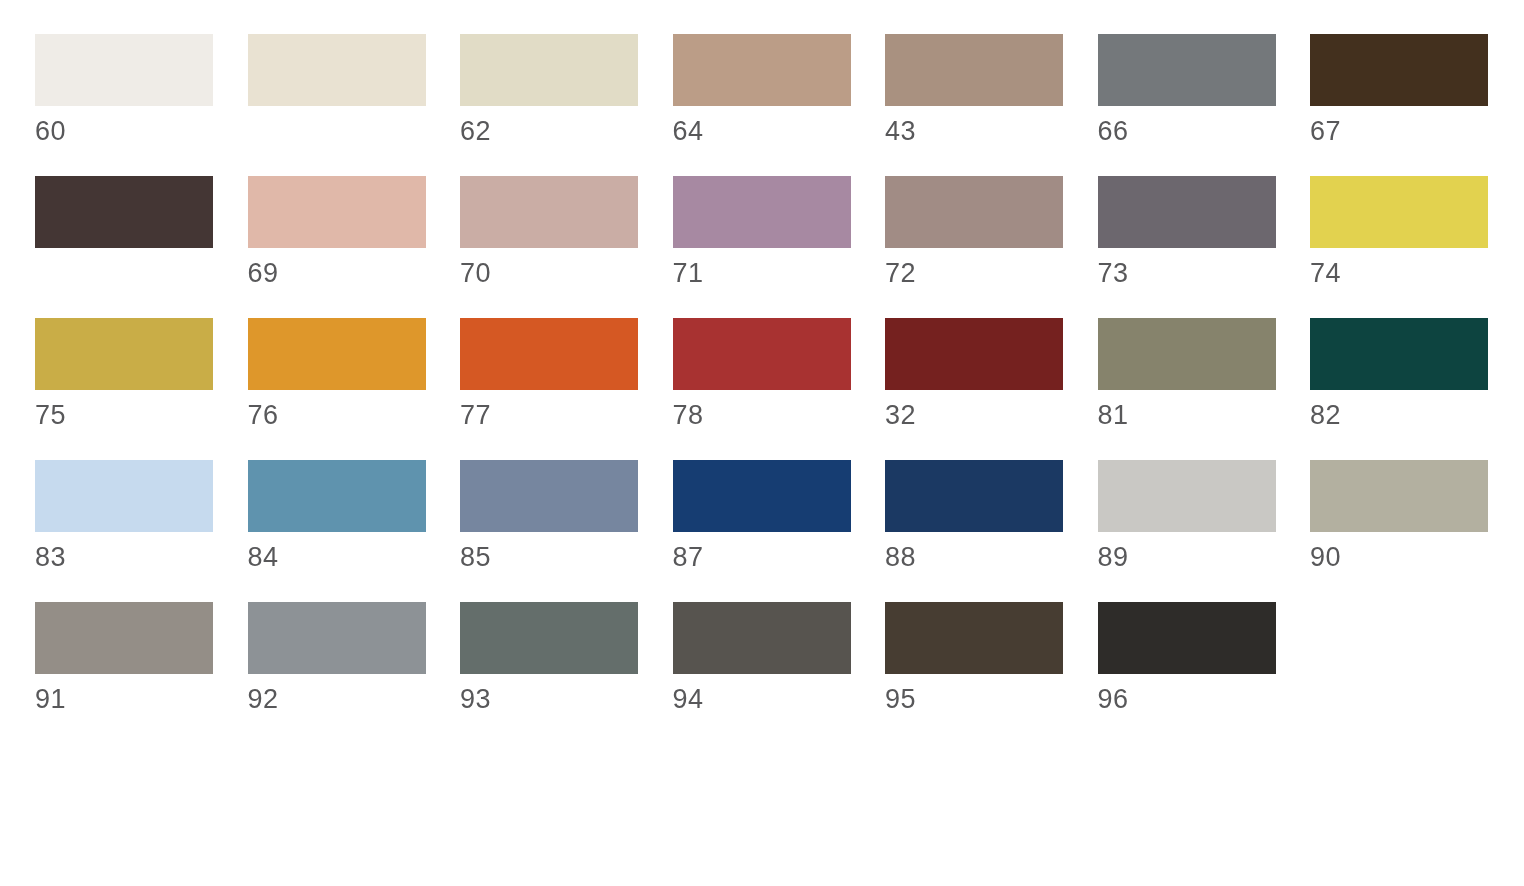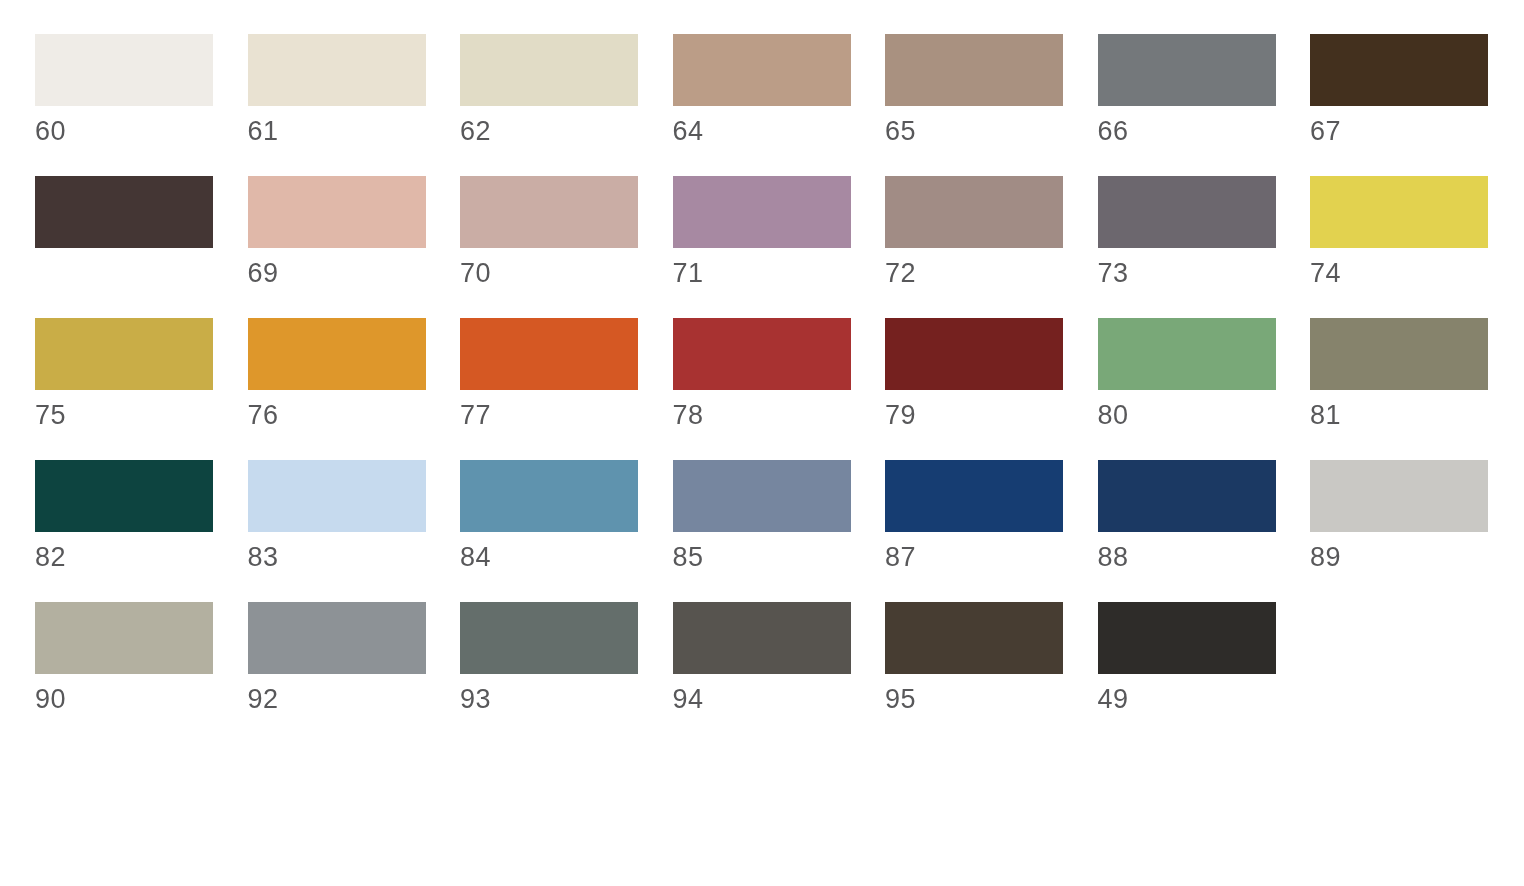--- a/index.html
+++ b/index.html
@@ -51,33 +51,32 @@
 </head>
 <body>
 
 <div id="palette-grid">
     <div class="swatch-cell">
       <div class="swatch-chip" style="background-color: rgb(239, 236, 231);"></div>
       <div class="swatch-label">60</div>
     </div>
     <div class="swatch-cell">
       <div class="swatch-chip" style="background-color: rgb(233, 226, 210);"></div>
-      <div class="swatch-label">61</div>
     </div>
     <div class="swatch-cell">
       <div class="swatch-chip" style="background-color: rgb(225, 220, 198);"></div>
       <div class="swatch-label">62</div>
     </div>
     <div class="swatch-cell">
       <div class="swatch-chip" style="background-color: rgb(187, 157, 135);"></div>
       <div class="swatch-label">64</div>
     </div>
     <div class="swatch-cell">
       <div class="swatch-chip" style="background-color: rgb(169, 145, 128);"></div>
-      <div class="swatch-label">65</div>
+      <div class="swatch-label">43</div>
     </div>
     <div class="swatch-cell">
       <div class="swatch-chip" style="background-color: rgb(116, 120, 123);"></div>
       <div class="swatch-label">66</div>
     </div>
     <div class="swatch-cell">
       <div class="swatch-chip" style="background-color: rgb(67, 48, 30);"></div>
       <div class="swatch-label">67</div>
     </div>
     <div class="swatch-cell">
@@ -118,25 +117,21 @@
     <div class="swatch-cell">
       <div class="swatch-chip" style="background-color: rgb(213, 88, 35);"></div>
       <div class="swatch-label">77</div>
     </div>
     <div class="swatch-cell">
       <div class="swatch-chip" style="background-color: rgb(168, 50, 49);"></div>
       <div class="swatch-label">78</div>
     </div>
     <div class="swatch-cell">
       <div class="swatch-chip" style="background-color: rgb(117, 33, 31);"></div>
-      <div class="swatch-label">79</div>
-    </div>
-    <div class="swatch-cell">
-      <div class="swatch-chip" style="background-color: rgb(121, 168, 120);"></div>
-      <div class="swatch-label">80</div>
+      <div class="swatch-label">32</div>
     </div>
     <div class="swatch-cell">
       <div class="swatch-chip" style="background-color: rgb(134, 131, 108);"></div>
       <div class="swatch-label">81</div>
     </div>
     <div class="swatch-cell">
       <div class="swatch-chip" style="background-color: rgb(13, 68, 64);"></div>
       <div class="swatch-label">82</div>
     </div>
     <div class="swatch-cell">
@@ -161,32 +156,36 @@
     </div>
     <div class="swatch-cell">
       <div class="swatch-chip" style="background-color: rgb(201, 200, 196);"></div>
       <div class="swatch-label">89</div>
     </div>
     <div class="swatch-cell">
       <div class="swatch-chip" style="background-color: rgb(179, 176, 160);"></div>
       <div class="swatch-label">90</div>
     </div>
     <div class="swatch-cell">
+      <div class="swatch-chip" style="background-color: rgb(148, 142, 135);"></div>
+      <div class="swatch-label">91</div>
+    </div>
+    <div class="swatch-cell">
       <div class="swatch-chip" style="background-color: rgb(141, 146, 150);"></div>
       <div class="swatch-label">92</div>
     </div>
     <div class="swatch-cell">
       <div class="swatch-chip" style="background-color: rgb(100, 110, 107);"></div>
       <div class="swatch-label">93</div>
     </div>
     <div class="swatch-cell">
       <div class="swatch-chip" style="background-color: rgb(87, 84, 79);"></div>
       <div class="swatch-label">94</div>
     </div>
     <div class="swatch-cell">
       <div class="swatch-chip" style="background-color: rgb(71, 61, 50);"></div>
       <div class="swatch-label">95</div>
     </div>
     <div class="swatch-cell">
       <div class="swatch-chip" style="background-color: rgb(46, 44, 41);"></div>
-      <div class="swatch-label">49</div>
+      <div class="swatch-label">96</div>
     </div>
   </div>
 
 </body></html>

